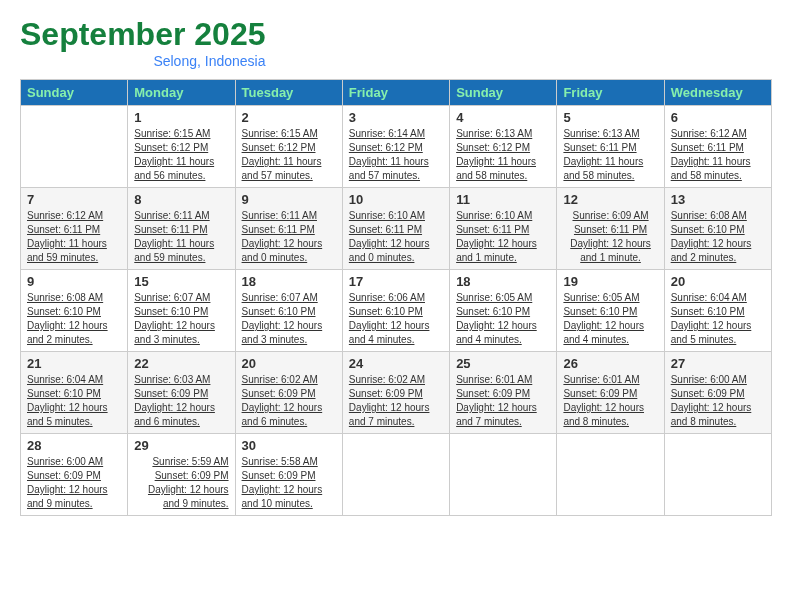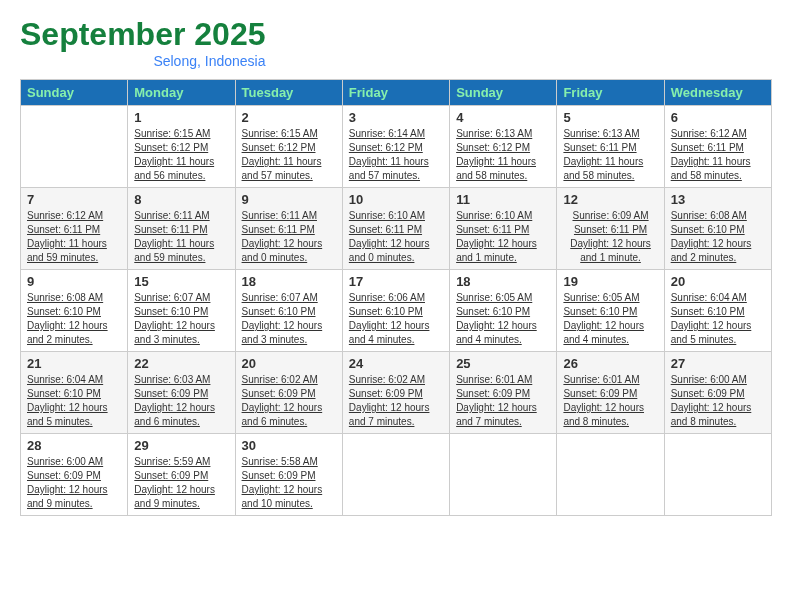--- a/index.html
+++ b/index.html
@@ -309,21 +309,21 @@
         <tr>
           <td>
             <span class="day-number">28</span>
             <div class="day-info" style="white-space: pre-line;">Sunrise: 6:00 AM
 Sunset: 6:09 PM
 Daylight: 12 hours
 and 9 minutes.</div>
           </td>
           <td>
             <span class="day-number">29</span>
-            <div class="day-info" style="white-space: pre-line;">Sunrise: 5:59 AM
+            <div class="day-info" style="white-space: pre-line; text-align: right;">Sunrise: 5:59 AM
 Sunset: 6:09 PM
 Daylight: 12 hours
 and 9 minutes.</div>
           </td>
           <td>
             <span class="day-number">30</span>
             <div class="day-info" style="white-space: pre-line;">Sunrise: 5:58 AM
 Sunset: 6:09 PM
 Daylight: 12 hours
 and 10 minutes.</div>

